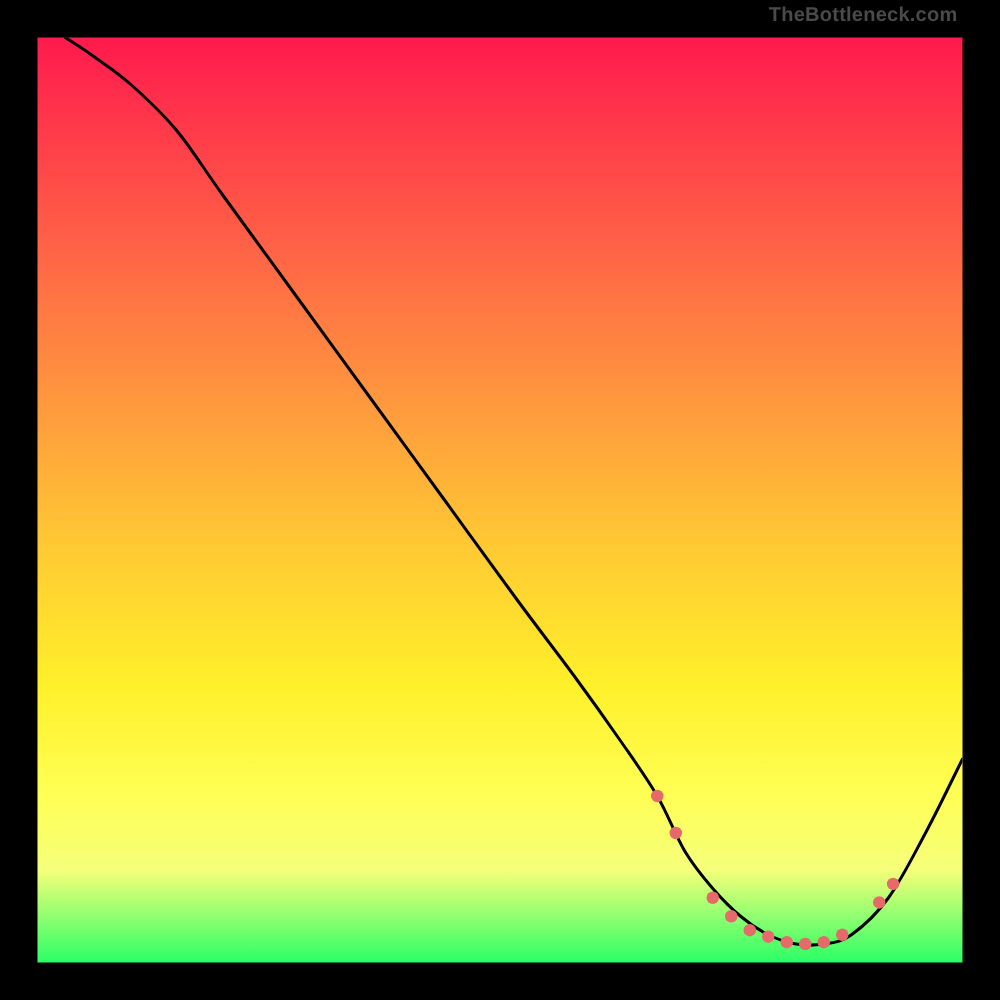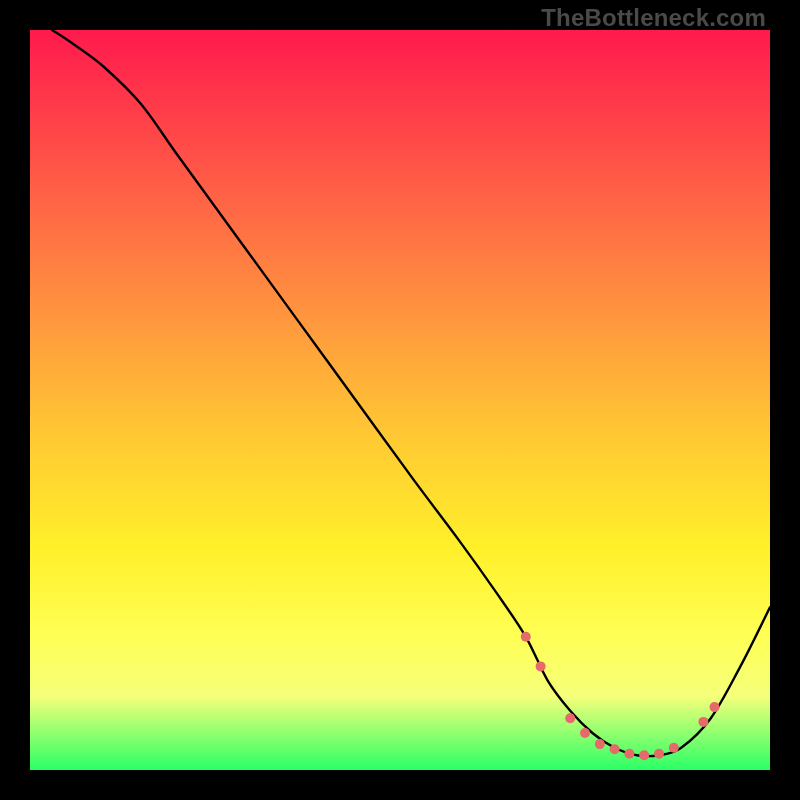--- a/index.html
+++ b/index.html
@@ -27,21 +27,21 @@
       #ffff55 82%,
       #f5ff7a 90%,
       #2bff66 100%
     );
   }
   .attribution {
     position: absolute;
     top: 4px;
     right: 34px;
     color: #4a4a4a;
-    font-size: 24px;
+    font-size: 16px;
     font-weight: 600;
     letter-spacing: 0.2px;
   }
   svg.plot {
     position: absolute;
     left: 0;
     top: 0;
     width: 740px;
     height: 740px;
   }

